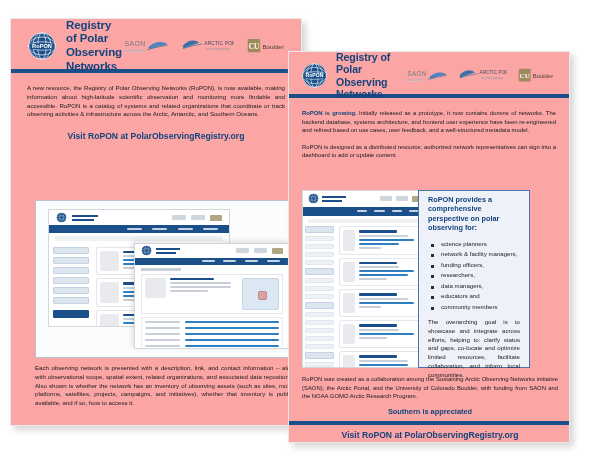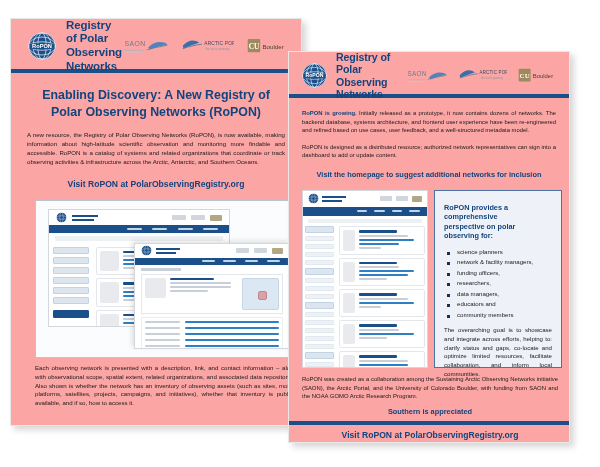--- a/index.html
+++ b/index.html
@@ -213,22 +213,20 @@
             <rect x="2" y="8" width="34" height="36" rx="3" fill="#9e8a5a"></rect>
             <text x="19" y="34" font-family="Liberation Serif, serif" font-size="20" font-weight="bold" fill="#ffffff" text-anchor="middle">CU</text>
             <text x="42" y="34" font-family="Liberation Sans, sans-serif" font-size="17" fill="#4a4236">Boulder</text>
           </svg>
         </span>
       </span>
     </div>
 
     <div class="rule" style="height:4px;margin:2px 0 0 0;"></div>
 
-    <div class="ptitle" style="font-size:12.4px;margin:14px 16px 0 16px;">Enabling Discovery: A New Registry of
-Polar Observing Networks (RoPON)</div>
 
     <div class="body-txt" style="font-size:6.1px;margin:11px 16px 0 16px;">A new resource, the Registry of Polar Observing Networks (RoPON), is now available, making information about high-latitude scientific observation and monitoring more findable and accessible.  RoPON is a catalog of systems and related organizations that coordinate or track observing activities &amp; infrastructure across the Arctic, Antarctic, and Southern Oceans.</div>
 
     <div class="cta" style="font-size:8.6px;margin:12px 16px 0 16px;">Visit RoPON at PolarObservingRegistry.org</div>
 
     <div style="position:absolute;left:24px;top:181px;width:262px;height:156px;border:1px solid #b9c4d0;background:#fbfcfd;">
 
       <div class="shot" style="left:12px;top:8px;width:182px;height:118px;">
         <div class="shot-hdr">
           <span style="flex:0 0 auto;">
@@ -424,21 +422,20 @@
     </div>
 
     <div class="rule" style="height:4px;"></div>
 
     <div class="body-txt" style="font-size:5.9px;margin:11px 13px 0 13px;">
       <b>RoPON is growing.</b><span>  Initially released as a prototype, it now contains dozens of networks.  The backend database, systems architecture, and frontend user experience have been re-engineered and refined based on use cases, user feedback, and a well-structured metadata model.</span>
     </div>
 
     <div class="body-txt" style="font-size:5.9px;margin:8px 13px 0 13px;">RoPON is designed as a distributed resource; authorized network representatives can sign into a dashboard to add or update content.</div>
 
-    <div class="cta" style="font-size:7.4px;margin:10px 13px 0 13px;">Visit the homepage to suggest additional networks for inclusion</div>
 
     <div class="shot" style="left:13px;top:138px;width:126px;height:178px;">
       <div class="shot-hdr" style="height:9%;">
         <span style="flex:0 0 auto;">
           <svg width="11" height="11" viewBox="0 0 100 100" aria-hidden="true">
             <circle cx="50" cy="50" r="44" fill="#1b4f8a"></circle>
             <g stroke="#fff" stroke-width="4" fill="none" opacity=".8">
               <ellipse cx="50" cy="50" rx="44" ry="16"></ellipse>
                 <ellipse cx="50" cy="50" rx="16" ry="44"></ellipse>
             </g>
@@ -528,21 +525,21 @@
               <div class="ln w80"></div>
               <div class="ln l w80"></div>
               <div class="ln w35"></div>
             </div>
           </div>
 
         </div>
       </div>
     </div>
 
-    <div class="callout" style="position:absolute;left:145px;top:138px;width:128px;height:178px;padding:12px 9px;">
+    <div class="callout" style="position:absolute;left:129px;top:138px;width:112px;height:178px;padding:4px 9px;">
       <div class="callout-title" style="font-size:7.3px;">RoPON provides a comprehensive
 perspective on polar observing for:</div>
       <ul class="bullets" style="font-size:6.1px;margin-top:7px;">
         <li>science planners</li>
         <li>network &amp; facility managers,</li>
         <li>funding officers,</li>
         <li>researchers,</li>
         <li>data managers,</li>
         <li>educators and</li>
         <li>community members</li>

